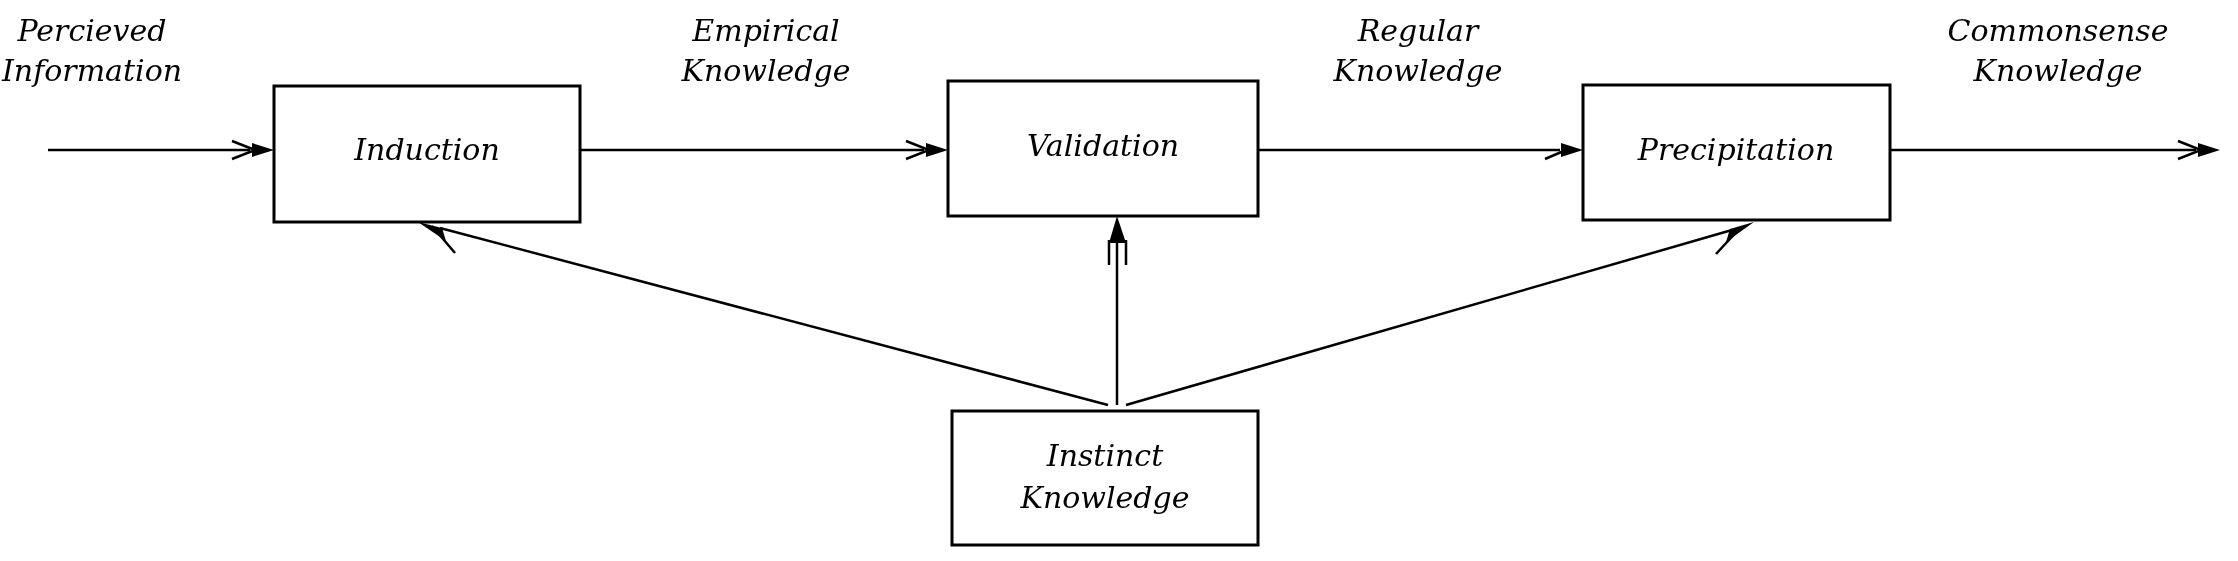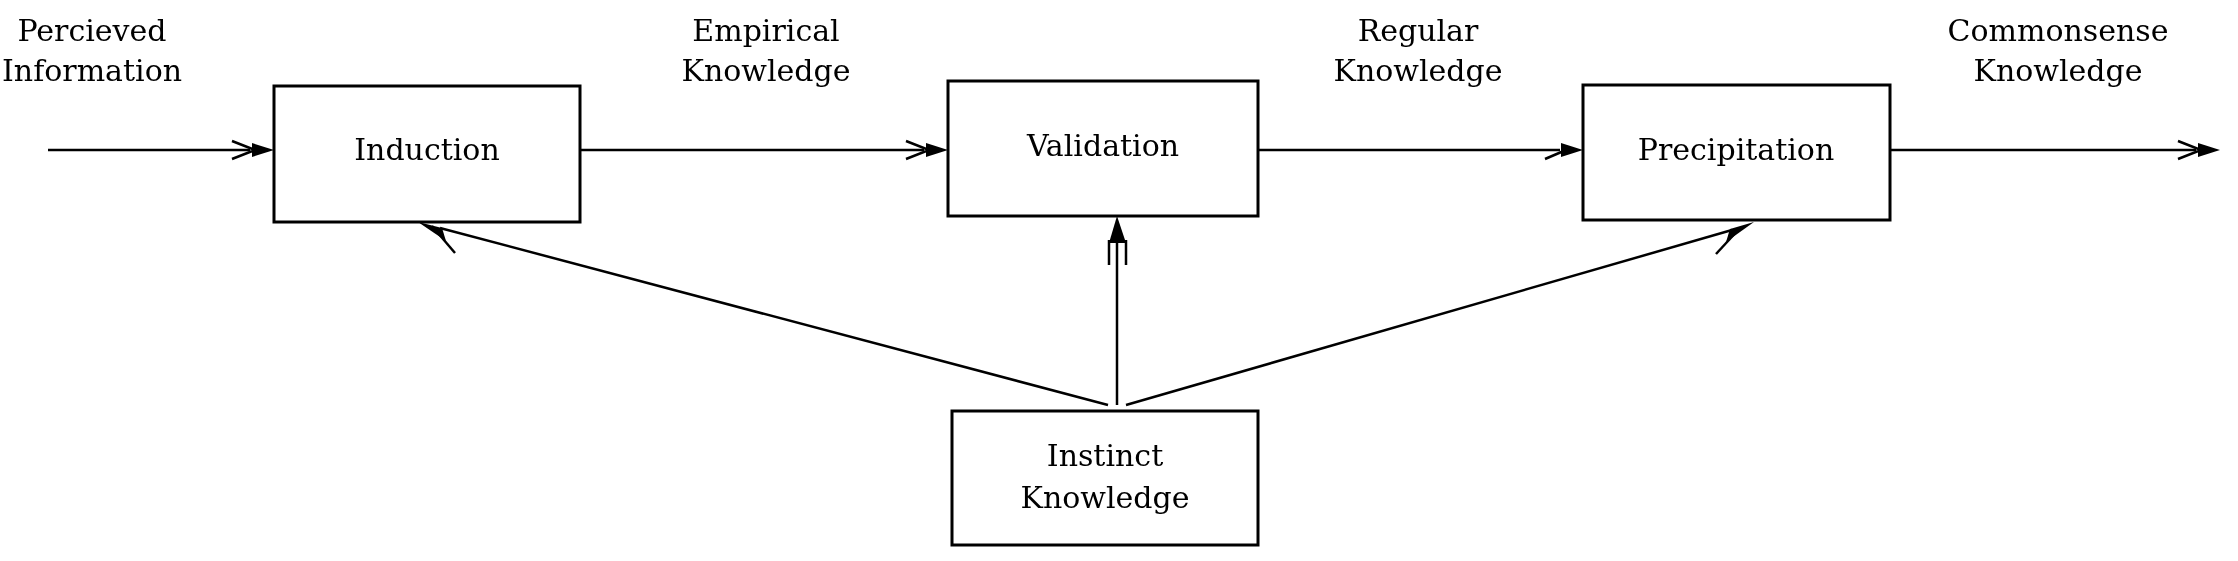--- a/index.html
+++ b/index.html
@@ -7,20 +7,21 @@
     padding: 0;
     background: #ffffff;
   }
   #diagram-root {
     position: relative;
     width: 2238px;
     height: 561px;
     background: #ffffff;
     font-family: "DejaVu Serif", "Liberation Serif", serif;
     overflow: hidden;
+    font-style: italic;
   }
   #diagram-svg {
     position: absolute;
     left: 0;
     top: 0;
     width: 2238px;
     height: 561px;
   }
   .node-box {
     fill: #ffffff;

